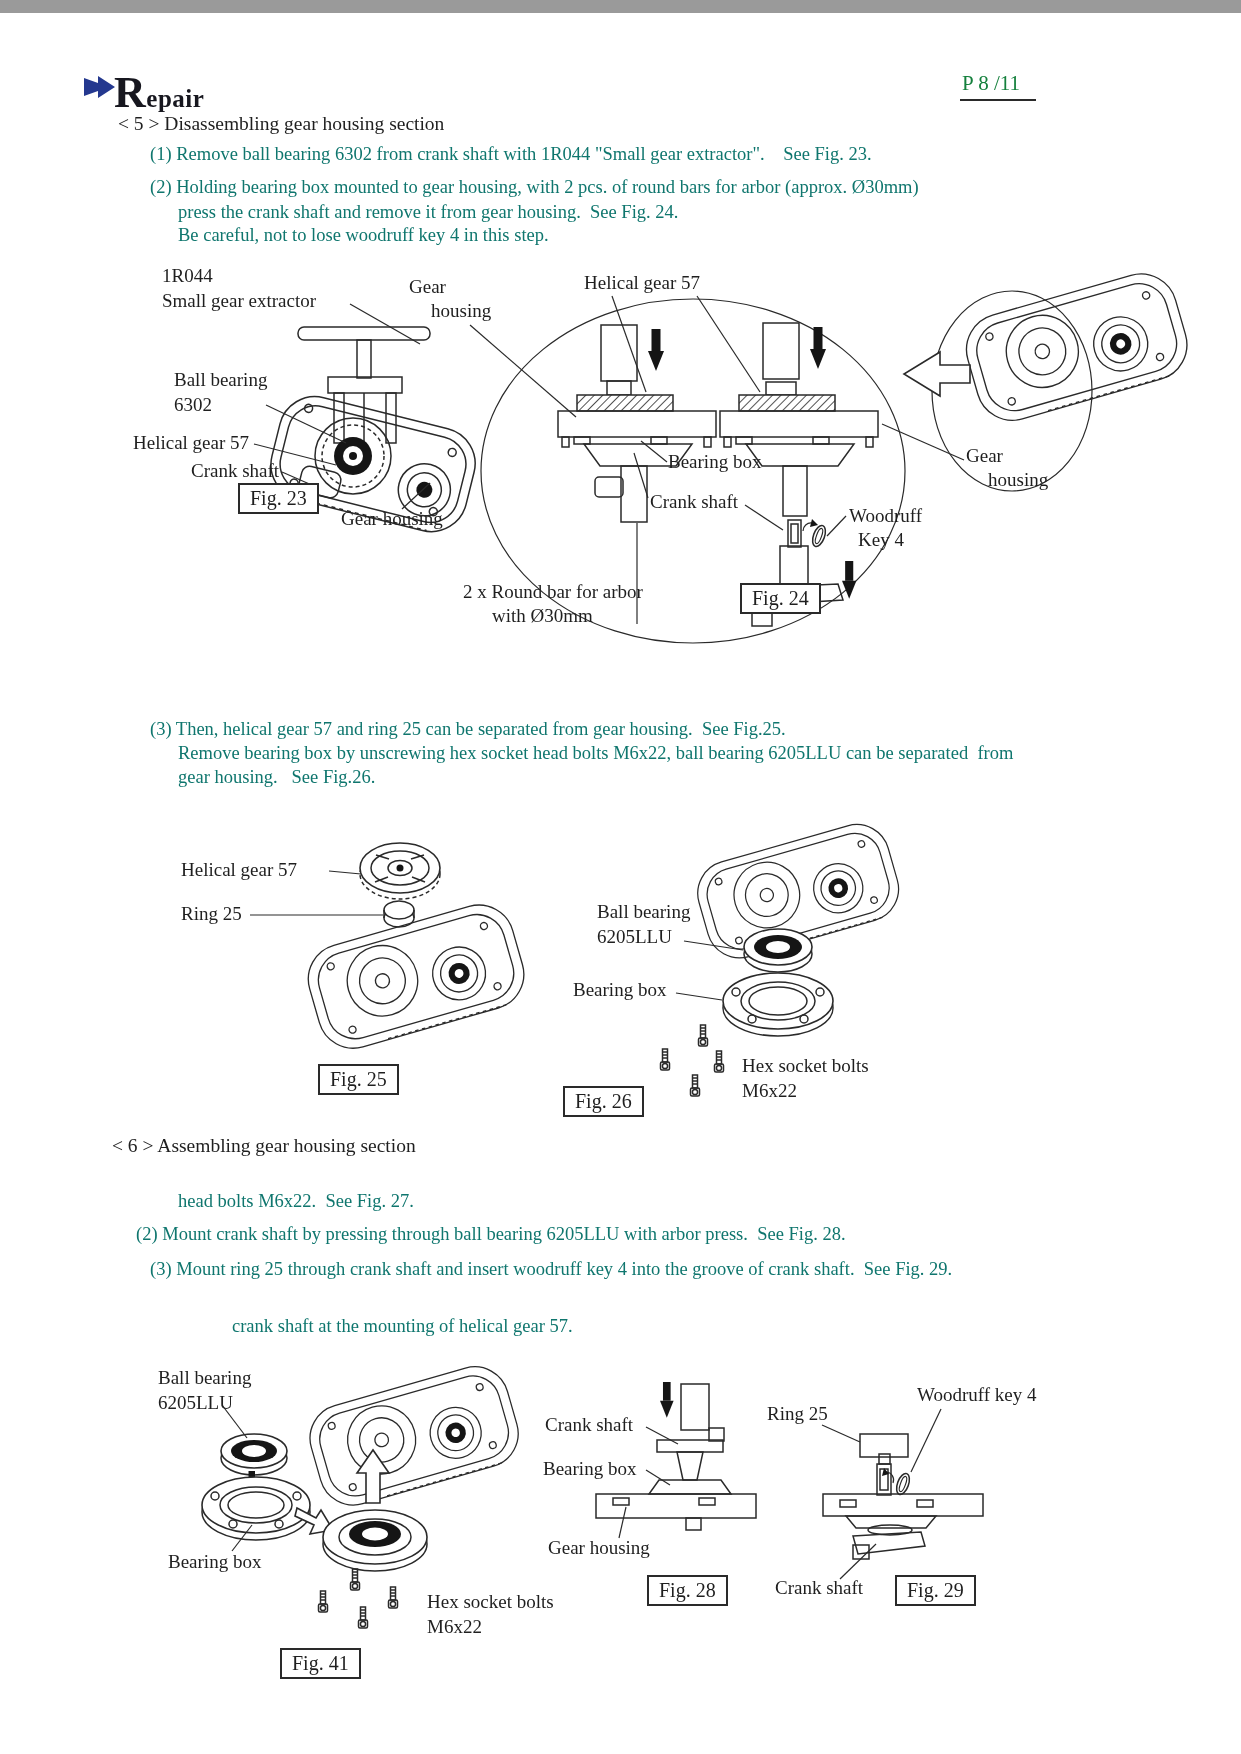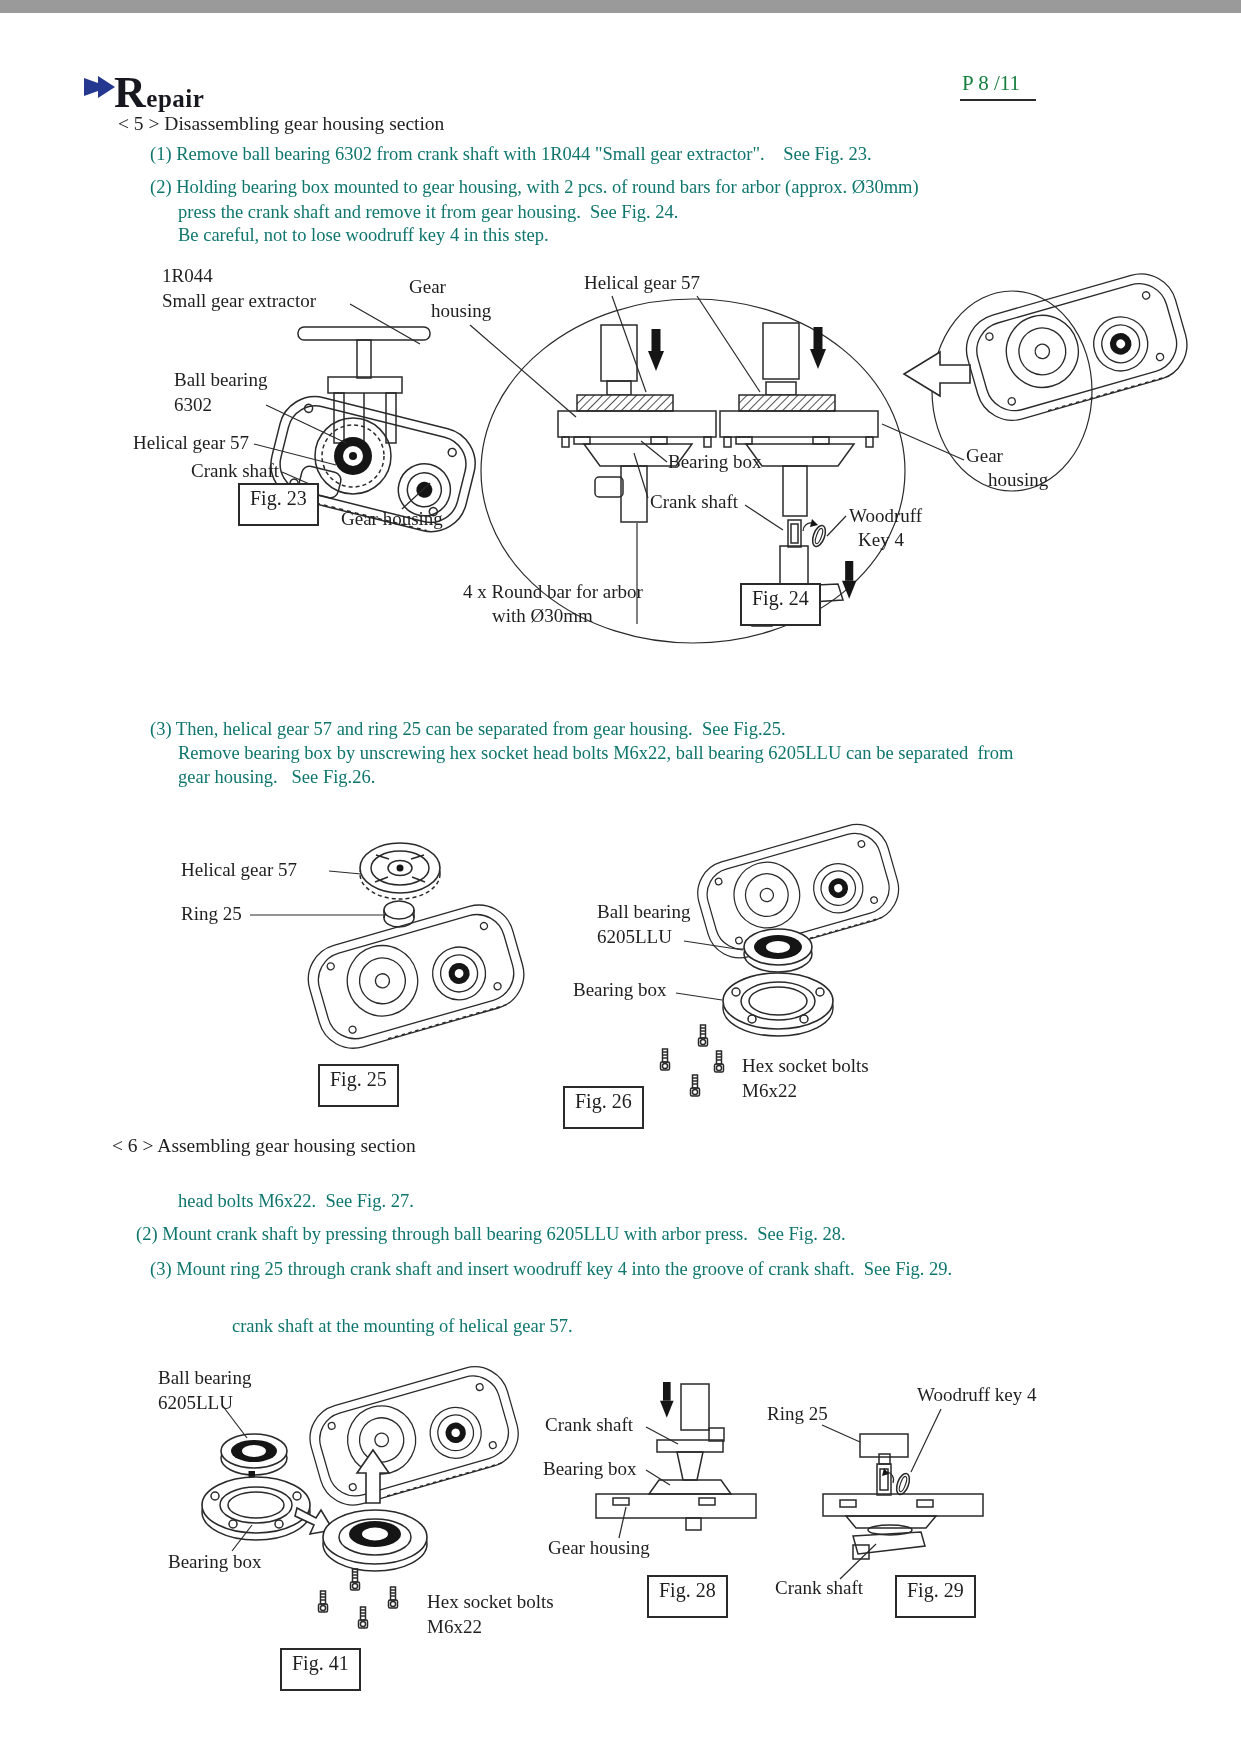--- a/index.html
+++ b/index.html
@@ -2,21 +2,21 @@
 <html><head>
 <meta charset="utf-8">
 <style>
   html,body{margin:0;padding:0;background:#9a9a9a;}
   #page{position:relative;width:1241px;height:1754px;margin:13px auto;background:#ffffff;overflow:hidden;
         font-family:"Liberation Serif", serif;color:#1f1f1f;}
   .tl{position:absolute;font:18.5px/1.25 "Liberation Serif",serif;color:#0f766e;white-space:pre;}
   .hd{position:absolute;font:19.5px/1.2 "Liberation Serif",serif;color:#1f1f1f;white-space:pre;}
   .lbl{position:absolute;font:19px/1.15 "Liberation Serif",serif;color:#1f1f1f;white-space:pre;}
   .figcap{position:absolute;font:20px/1.1 "Liberation Serif",serif;color:#1f1f1f;
-          border:2px solid #2a2a2a;padding:2px 10px 15px;background:#fff;}
+          border:2px solid #2a2a2a;padding:2px 10px 3px;background:#fff;}
   .rep{position:absolute;left:114px;top:54px;font-family:"Liberation Serif",serif;
        font-size:25px;font-weight:700;color:#17171f;letter-spacing:.5px;}
   .rep::first-letter{font-size:44px;}
   .pgnum{position:absolute;left:960px;top:58px;font:21px "Liberation Serif",serif;color:#15803d;
          border-bottom:2px solid #2a2a2a;padding:0 16px 3px 2px;}
   svg.overlay{position:absolute;left:0;top:0;}
   .ln{fill:none;stroke:#2a2a2a;stroke-width:1.5;}
   .thin{fill:none;stroke:#2a2a2a;stroke-width:1.2;}
   .wh{fill:#ffffff;stroke:#2a2a2a;stroke-width:1.6;}
   .dk{fill:#151515;stroke:none;}
@@ -291,21 +291,21 @@
 
   <div class="lbl" style="left:409px;top:263px">Gear</div>
   <div class="lbl" style="left:431px;top:287px">housing</div>
   <div class="lbl" style="left:584px;top:259px">Helical gear 57</div>
   <div class="lbl" style="left:668px;top:438px">Bearing box</div>
   <div class="lbl" style="left:650px;top:478px">Crank shaft</div>
   <div class="lbl" style="left:966px;top:432px">Gear</div>
   <div class="lbl" style="left:988px;top:456px">housing</div>
   <div class="lbl" style="left:849px;top:492px">Woodruff</div>
   <div class="lbl" style="left:858px;top:516px">Key 4</div>
-  <div class="lbl" style="left:463px;top:568px">4 x Round bar for arbor</div>
+  <div class="lbl" style="left:463px;top:568px">2 x Round bar for arbor</div>
   <div class="lbl" style="left:492px;top:592px">with Ø30mm</div>
   <div class="figcap" style="left:740px;top:570px">Fig. 24</div>
 
   <div class="lbl" style="left:181px;top:846px">Helical gear 57</div>
   <div class="lbl" style="left:181px;top:890px">Ring 25</div>
   <div class="figcap" style="left:318px;top:1051px">Fig. 25</div>
 
   <div class="lbl" style="left:597px;top:888px">Ball bearing</div>
   <div class="lbl" style="left:597px;top:913px">6205LLU</div>
   <div class="lbl" style="left:573px;top:966px">Bearing box</div>

